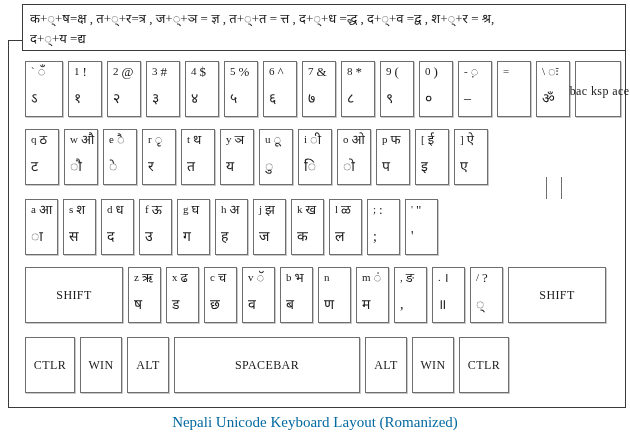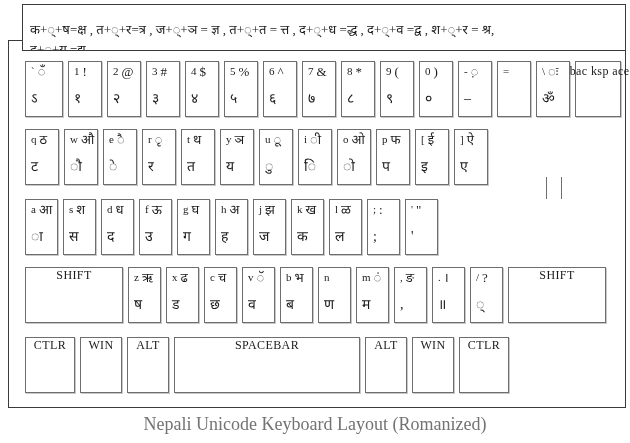--- a/index.html
+++ b/index.html
@@ -1,61 +1,61 @@
 <!DOCTYPE html>
 <html><head>
 <meta charset="utf-8">
 <style>
   html,body{margin:0;padding:0}
   body{width:630px;height:443px;background:#ffffff;position:relative;overflow:hidden;
        font-family:"Liberation Serif",serif;color:#1a1a1a}
   .dev{font-family:"Liberation Serif",serif}
 
   .note-box{position:absolute;left:22px;top:4px;width:604px;height:47px;box-sizing:border-box;
-            border:1px solid #3a3a3a;background:#fff;z-index:3;padding:15px 7px;
+            border:1px solid #3a3a3a;background:#fff;z-index:3;padding:4px 7px;
             font-size:13px;line-height:20px;white-space:nowrap;overflow:hidden}
 
   .kb-box{position:absolute;left:8px;top:40px;width:618px;height:368px;box-sizing:border-box;
           border:1px solid #3a3a3a;background:#fff;z-index:1}
 
   .krow{position:absolute;left:16px;display:flex;gap:5px;--kw:34px}
   .row1{top:20px}
   .row2{top:88px}
   .row3{top:158px;--kw:33px}
   .row4{top:226px;--kw:33px}
   .row5{top:296px;--kw:42px}
 
   .key{box-sizing:border-box;height:56px;width:var(--kw);border:1px solid #6e6e6e;
        background:#fff;box-shadow:1px 1px 0 #c9c9c9;position:relative;z-index:2}
   .kt{display:flex;justify-content:flex-start;gap:3px;align-items:flex-start;
       padding:3px 2px 0 5px;font-size:11px;line-height:13px;height:18px}
   .kt .t2{font-size:13px;line-height:13px}
   .kbc{padding:0 0 0 5px;font-size:14px;line-height:16px;margin-top:8px}
 
-  .key.mod{display:flex;align-items:flex-start;justify-content:center;
+  .key.mod{display:flex;align-items:center;justify-content:center;
            font-size:12px;letter-spacing:.4px;white-space:nowrap}
   .k-backtick{width:38px !important}
   .k-backspace{width:46px !important;align-items:flex-start;justify-content:flex-start;
                padding:3px 2px 0 5px;font-size:11px;line-height:12px;letter-spacing:0;
                white-space:normal;word-break:break-word}
   .k-tab{width:64px !important}
   .k-caps{width:80px !important}
   .k-enter{width:72px !important}
   .k-shift-left,.k-shift-right{width:98px !important}
   .k-ctrl-left,.k-ctrl-right{width:50px !important}
   .k-win-left,.k-win-right{width:42px !important}
   .k-alt-left,.k-alt-right{width:42px !important}
   .k-spacebar{width:186px !important}
   .k-print{width:46px !important;letter-spacing:0}
 
   .enter-stem{position:absolute;left:537px;top:136px;width:14px;height:22px;
               border-left:1px solid #6e6e6e;border-right:1px solid #6e6e6e;z-index:2}
 
   .caption{position:absolute;left:0;top:414px;width:630px;text-align:center;
-           font-size:18px;color:#737373}
+           font-size:15px;color:#0369a1}
 </style>
 </head>
 <body>
 
 <div class="note-box">
   <div class="dev">क+◌्+ष=क्ष ,  त+◌्+र=त्र ,  ज+◌्+ञ = ज्ञ ,  त+◌्+त = त्त ,  द+◌्+ध =द्ध ,  द+◌्+व =द्व ,  श+◌्+र = श्र,</div>
   <div class="dev">द+◌्+य =द्य</div>
 </div>
 
 <div class="kb-box">

